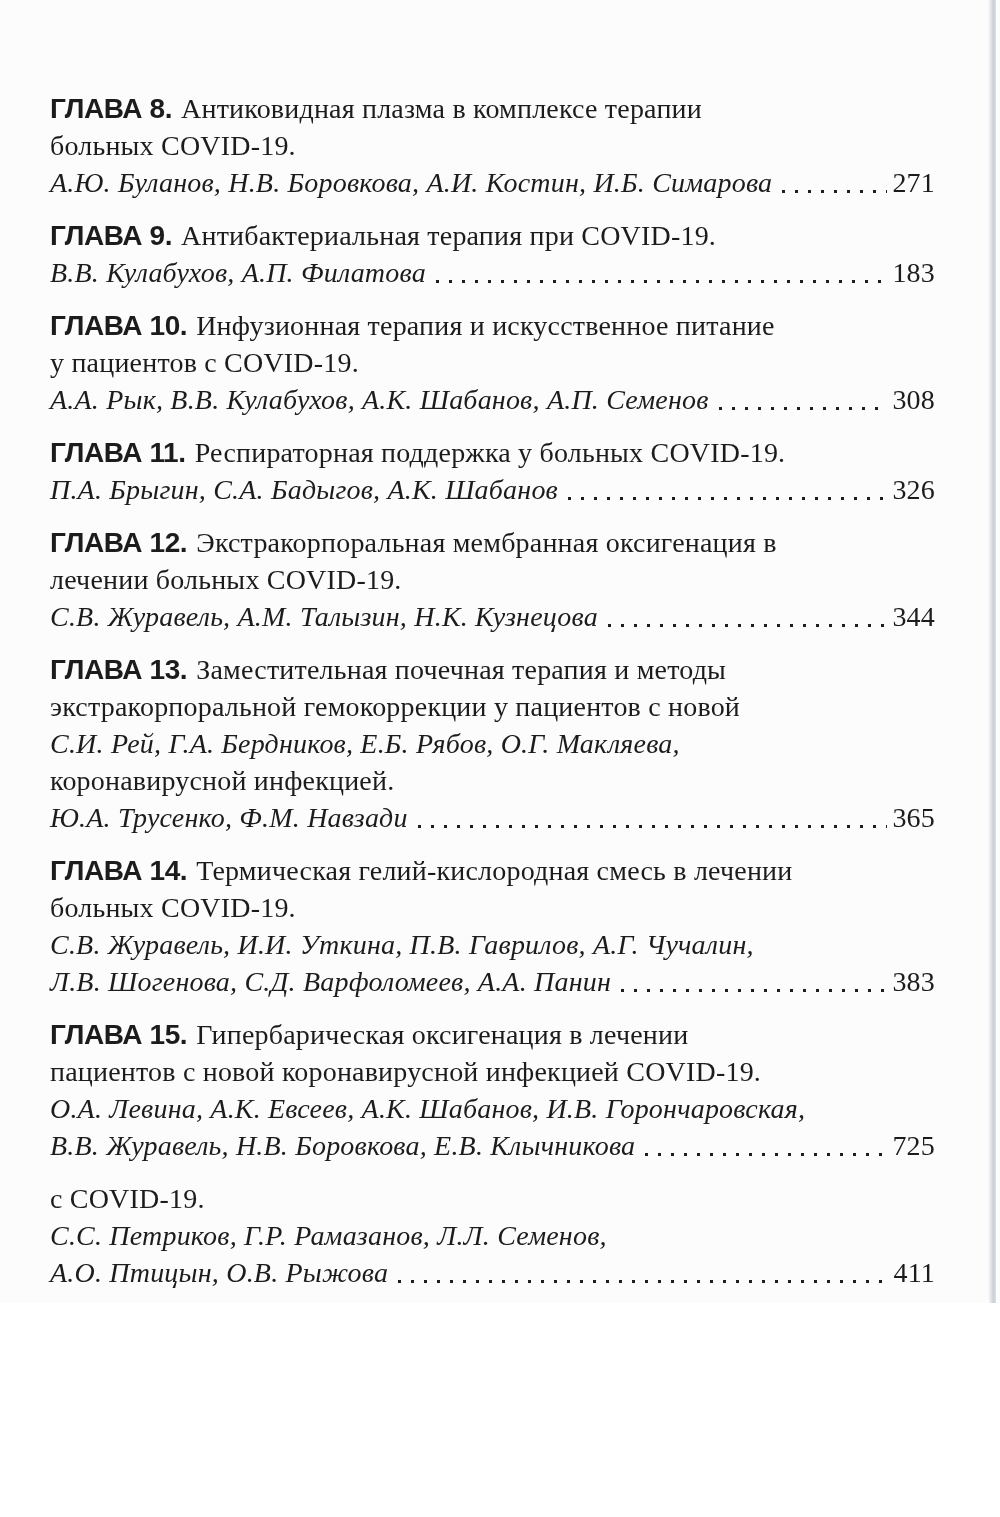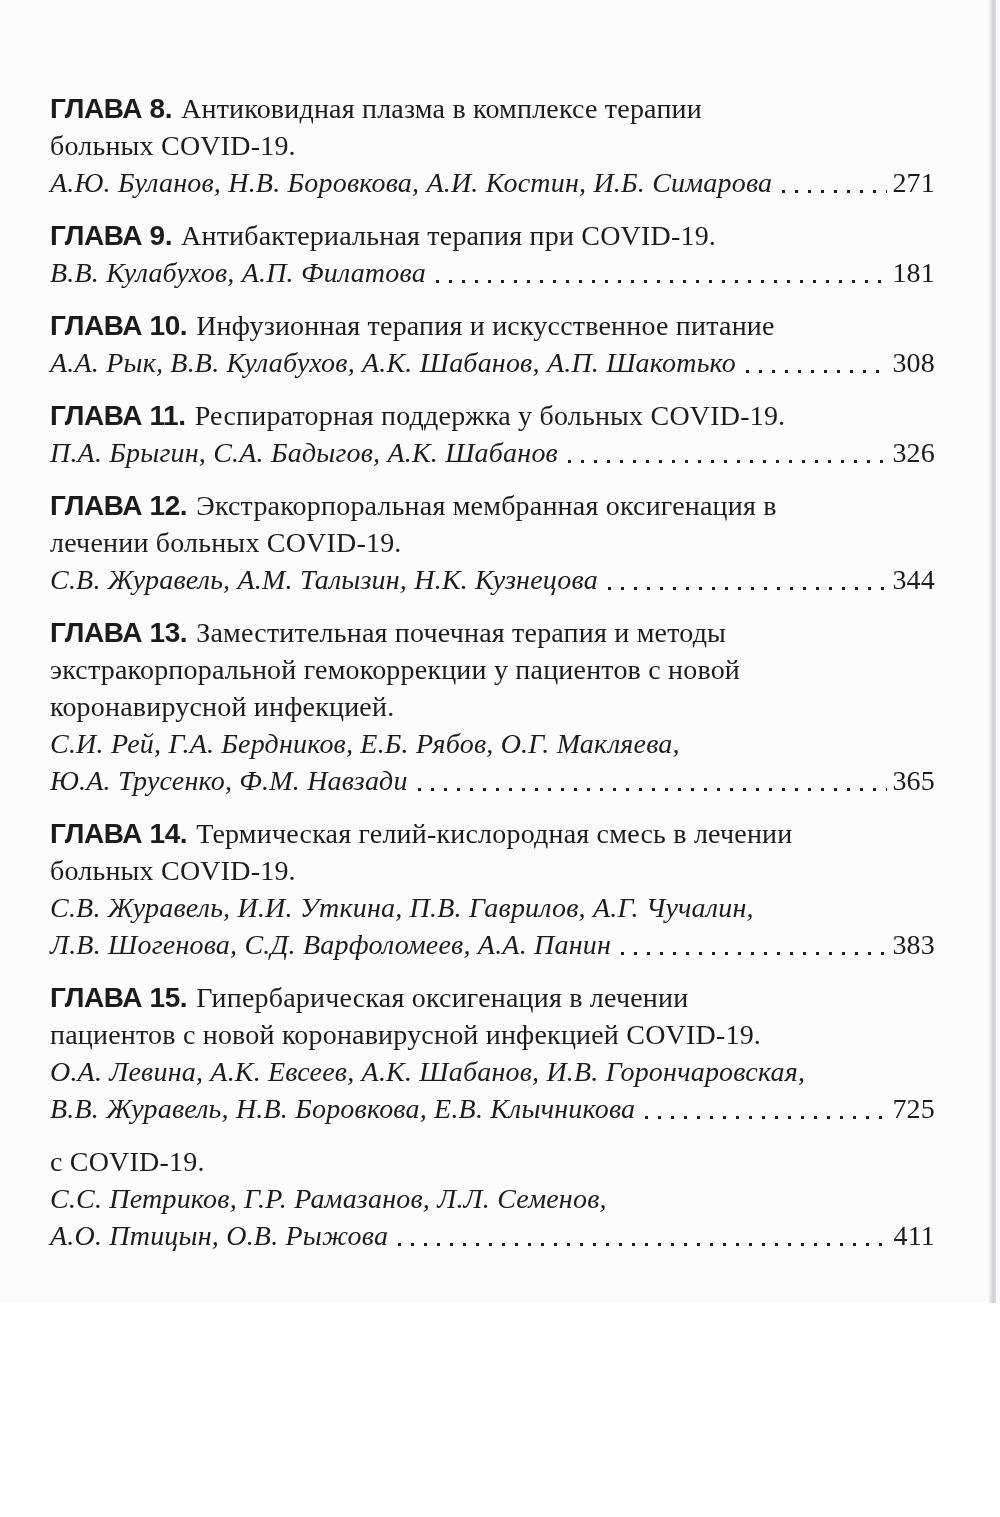--- a/index.html
+++ b/index.html
@@ -73,28 +73,29 @@
         <span class="leader"></span>
         <span class="pagenum">271</span>
       </div>
     </div>
 
     <div class="entry">
       <div class="line"><span class="chapter">ГЛАВА 9.</span><span>Антибактериальная терапия при COVID-19.</span></div>
       <div class="line last-line">
         <span class="authors">В.В. Кулабухов, А.П. Филатова</span>
         <span class="leader"></span>
-        <span class="pagenum">181</span>
+        <span class="pagenum">183</span>
       </div>
     </div>
 
     <div class="entry">
       <div class="line"><span class="chapter">ГЛАВА 10.</span><span>Инфузионная терапия и искусственное питание</span></div>
+      <div class="line">у пациентов с COVID-19.</div>
       <div class="line last-line">
-        <span class="authors">А.А. Рык, В.В. Кулабухов, А.К. Шабанов, А.П. Шакотько</span>
+        <span class="authors">А.А. Рык, В.В. Кулабухов, А.К. Шабанов, А.П. Семенов</span>
         <span class="leader"></span>
         <span class="pagenum">308</span>
       </div>
     </div>
 
     <div class="entry">
       <div class="line"><span class="chapter">ГЛАВА 11.</span><span>Респираторная поддержка у больных COVID-19.</span></div>
       <div class="line last-line">
         <span class="authors">П.А. Брыгин, С.А. Бадыгов, А.К. Шабанов</span>
         <span class="leader"></span>
@@ -108,22 +109,22 @@
       <div class="line last-line">
         <span class="authors">С.В. Журавель, А.М. Талызин, Н.К. Кузнецова</span>
         <span class="leader"></span>
         <span class="pagenum">344</span>
       </div>
     </div>
 
     <div class="entry">
       <div class="line"><span class="chapter">ГЛАВА 13.</span><span>Заместительная почечная терапия и методы</span></div>
       <div class="line">экстракорпоральной гемокоррекции у пациентов с новой</div>
+      <div class="line authors-cont">С.И. Рей, Г.А. Бердников, Е.Б. Рябов, О.Г. Макляева,</div>
       <div class="line">коронавирусной инфекцией.</div>
-      <div class="line authors-cont">С.И. Рей, Г.А. Бердников, Е.Б. Рябов, О.Г. Макляева,</div>
       <div class="line last-line">
         <span class="authors">Ю.А. Трусенко, Ф.М. Навзади</span>
         <span class="leader"></span>
         <span class="pagenum">365</span>
       </div>
     </div>
 
     <div class="entry">
       <div class="line"><span class="chapter">ГЛАВА 14.</span><span>Термическая гелий-кислородная смесь в лечении</span></div>
       <div class="line">больных COVID-19.</div>

